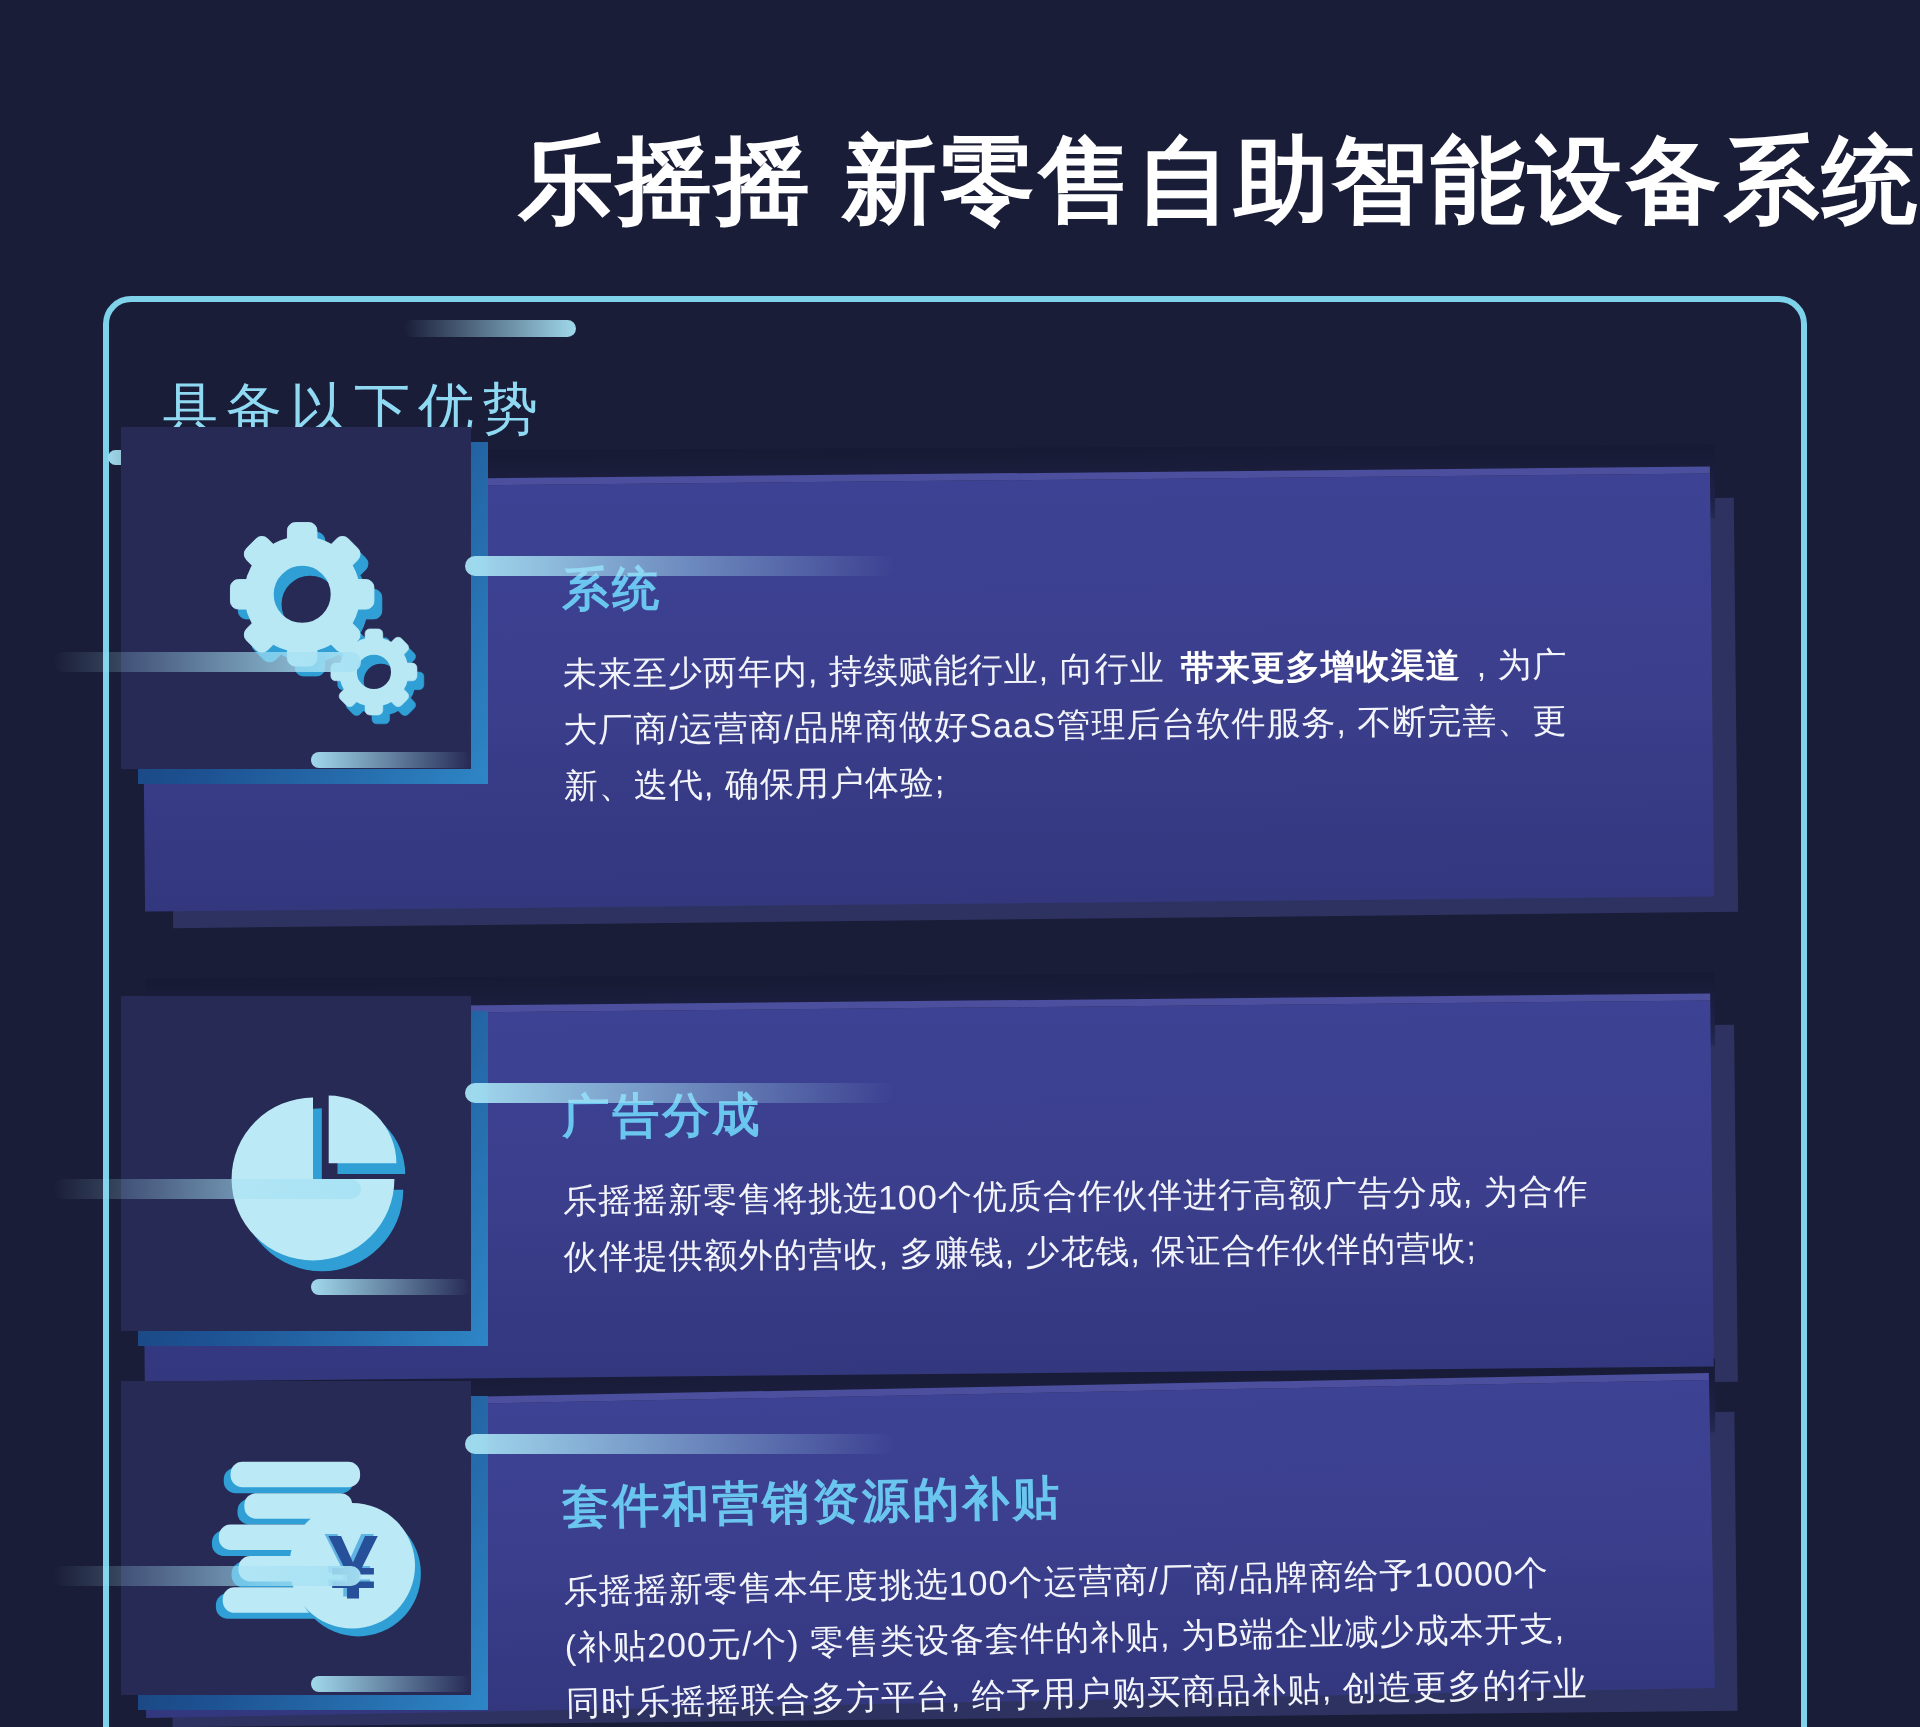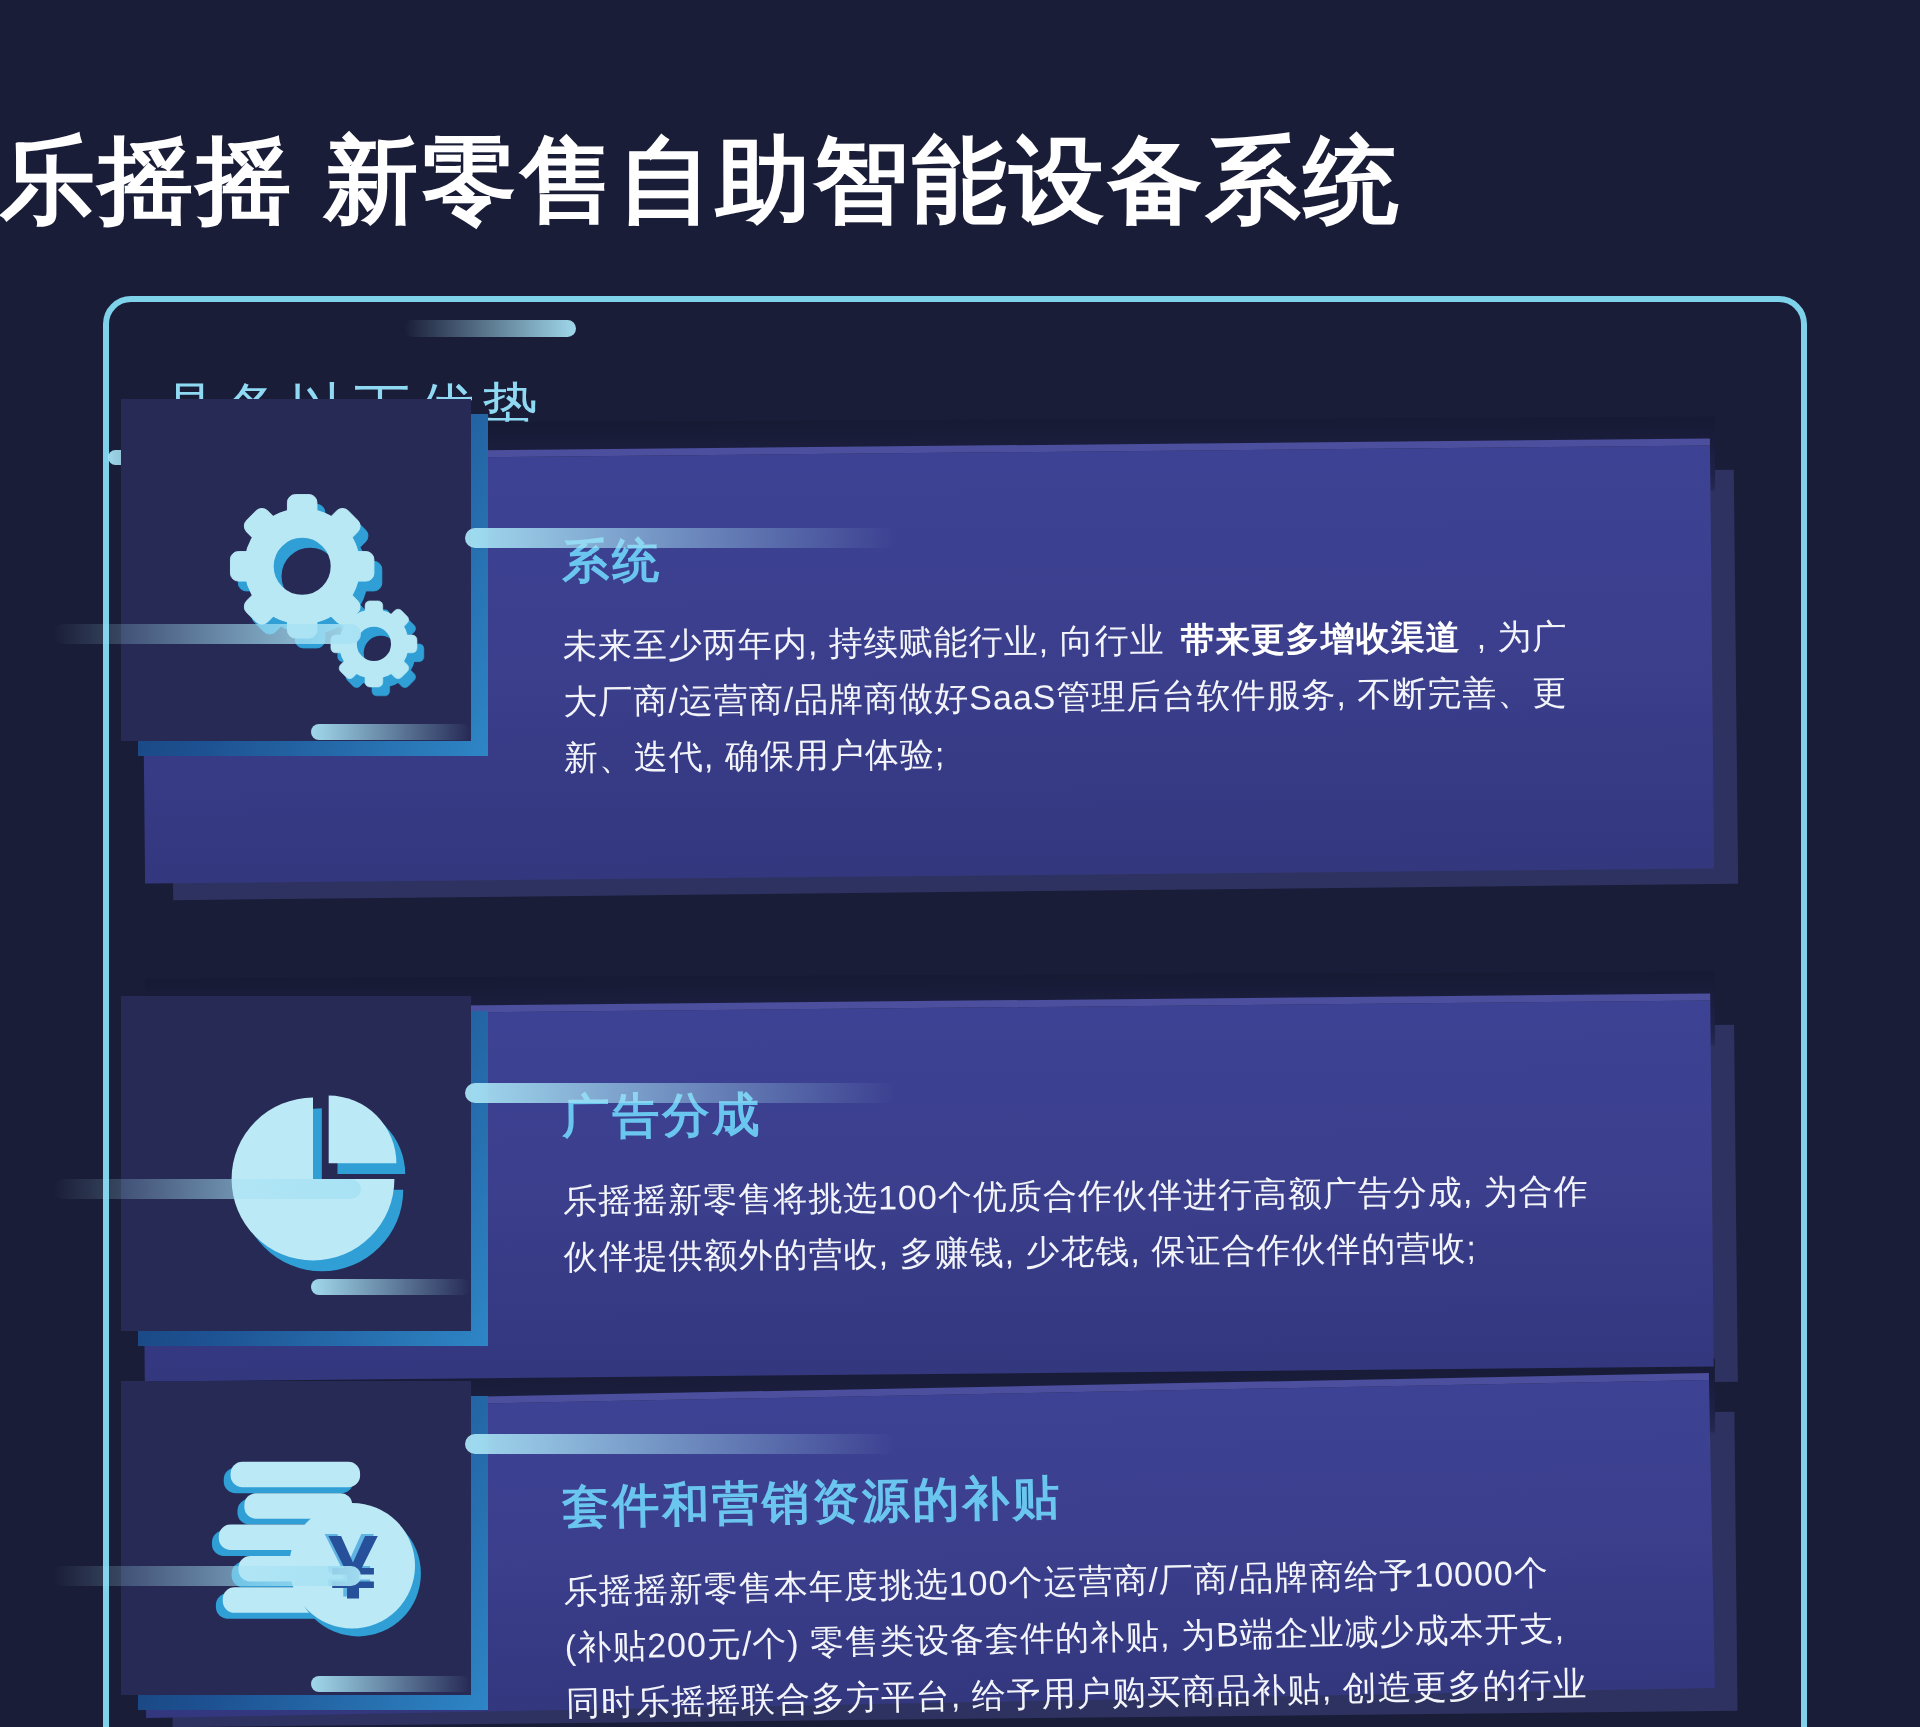--- a/index.html
+++ b/index.html
@@ -2,41 +2,41 @@
 <html><head>
 <meta charset="utf-8">
 <style>
   html,body{margin:0;padding:0;background:#161a33;}
   body{font-family:"Liberation Sans","DejaVu Sans",sans-serif;}
   .stage{position:relative;width:1920px;height:1727px;overflow:hidden;
          background:#1a1d38;}
 
   
   .title{position:absolute;left:0;top:118px;width:1920px;margin:0;
-         text-align:left;color:#ffffff;font-size:95px;font-weight:900;
+         text-align:right;color:#ffffff;font-size:95px;font-weight:900;
          letter-spacing:3px;white-space:nowrap;}
 
   
   .frame{position:absolute;left:103px;top:296px;width:1692px;height:1560px;
          border:6px solid #7ed2ea;border-radius:28px;}
 
   
   .section-heading{position:absolute;left:162px;top:372px;margin:0;
          color:#8fd9f2;font-size:56px;font-weight:500;letter-spacing:8px;}
 
   
   .streak{position:absolute;border-radius:999px;
           background:linear-gradient(90deg,rgba(150,216,240,0) 0%,rgba(167,226,244,.95) 100%);}
   .streak.fade-r{background:linear-gradient(90deg,rgba(167,226,244,.95) 0%,rgba(150,216,240,0) 100%);}
   .streak-h1{left:404px;top:320px;width:172px;height:17px;}
   .streak-h2{left:108px;top:450px;width:132px;height:15px;}
 
   
   .card{position:absolute;left:143px;width:1569px;}
-  .card-1{top:446px;height:430px;}
+  .card-1{top:474px;height:430px;}
   .card-2{top:1001px;height:373px;}
   .card-3{top:1388px;height:315px;}
 
   .card-back{position:absolute;left:28px;top:32px;right:-24px;bottom:-16px;
              background:rgba(64,68,130,.55);transform:rotate(-.6deg);z-index:0;}
   .card-face{position:absolute;left:2px;right:-3px;top:-26px;height:74px;
              background:linear-gradient(180deg,#171a33 0%,#1d2145 70%,#262a55 100%);
              transform:rotate(-.25deg);z-index:1;}
   .card-body{position:absolute;inset:0;z-index:2;
              background:linear-gradient(180deg,#3e4294 0%,#3a3e8b 55%,#33377e 100%);

